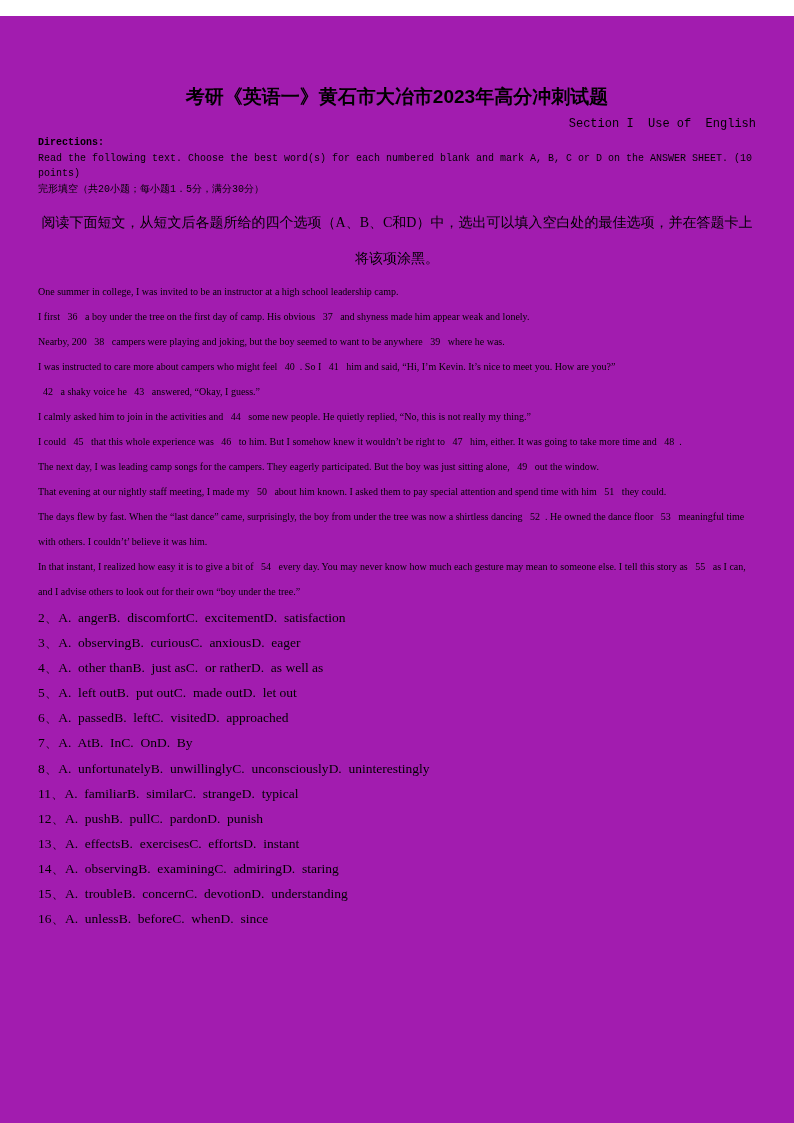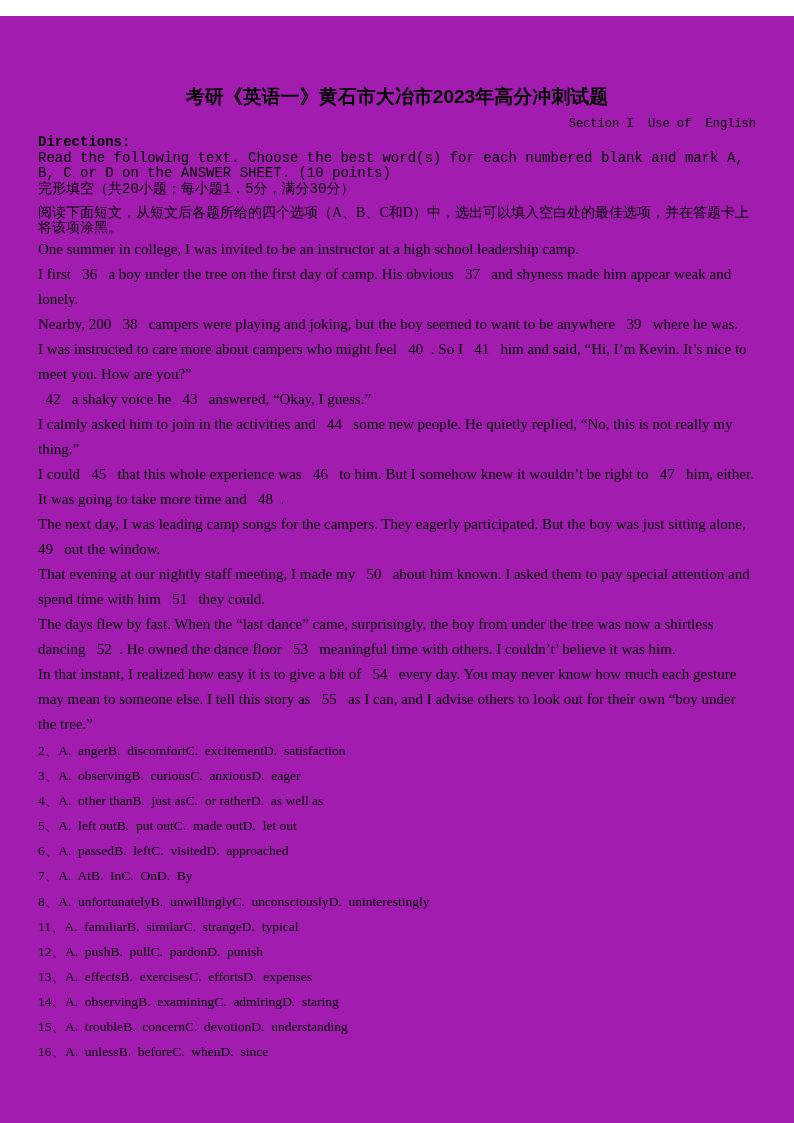--- a/index.html
+++ b/index.html
@@ -30,36 +30,37 @@
   .section-heading {
     text-align: right;
     font-family: "Liberation Mono", "DejaVu Sans Mono", monospace;
     font-size: 12px;
     line-height: 15px;
     margin: 0 0 3px 0;
     white-space: pre-wrap;
   }
   .mono-line {
     font-family: "Liberation Mono", "DejaVu Sans Mono", monospace;
-    font-size: 14px;
+    font-size: 10px;
     line-height: 15.5px;
     white-space: pre-wrap;
     margin: 0;
   }
   .directions-label { font-weight: bold; }
   .cn-instruction {
     margin: 8px 0 2px 0;
     font-size: 14px;
-    line-height: 15px;
+    line-height: 36px;
     white-space: pre-wrap;
+    text-align: center;
   }
   .passage { margin-top: 2px; }
   .passage p {
     margin: 0;
-    font-size: 15px;
+    font-size: 10px;
     line-height: 25px;
     white-space: pre-wrap;
   }
   .questions { margin-top: 1px; }
   .questions p {
     margin: 0;
     font-size: 13.5px;
     line-height: 25.1px;
     white-space: pre-wrap;
   }
@@ -96,19 +97,19 @@
   <div class="questions">
       <p><span>2、</span><span>A.  anger</span><span>B.  discomfort</span><span>C.  excitement</span><span>D.  satisfaction</span></p>
       <p><span>3、</span><span>A.  observing</span><span>B.  curious</span><span>C.  anxious</span><span>D.  eager</span></p>
       <p><span>4、</span><span>A.  other than</span><span>B.  just as</span><span>C.  or rather</span><span>D.  as well as</span></p>
       <p><span>5、</span><span>A.  left out</span><span>B.  put out</span><span>C.  made out</span><span>D.  let out</span></p>
       <p><span>6、</span><span>A.  passed</span><span>B.  left</span><span>C.  visited</span><span>D.  approached</span></p>
       <p><span>7、</span><span>A.  At</span><span>B.  In</span><span>C.  On</span><span>D.  By</span></p>
       <p><span>8、</span><span>A.  unfortunately</span><span>B.  unwillingly</span><span>C.  unconsciously</span><span>D.  uninterestingly</span></p>
       <p><span>11、</span><span>A.  familiar</span><span>B.  similar</span><span>C.  strange</span><span>D.  typical</span></p>
       <p><span>12、</span><span>A.  push</span><span>B.  pull</span><span>C.  pardon</span><span>D.  punish</span></p>
-      <p><span>13、</span><span>A.  effects</span><span>B.  exercises</span><span>C.  efforts</span><span>D.  expenses</span></p>
+      <p><span>13、</span><span>A.  effects</span><span>B.  exercises</span><span>C.  efforts</span><span>D.  instant</span></p>
       <p><span>14、</span><span>A.  observing</span><span>B.  examining</span><span>C.  admiring</span><span>D.  staring</span></p>
       <p><span>15、</span><span>A.  trouble</span><span>B.  concern</span><span>C.  devotion</span><span>D.  understanding</span></p>
       <p><span>16、</span><span>A.  unless</span><span>B.  before</span><span>C.  when</span><span>D.  since</span></p>
     </div>
 
 </div>
 
 </body></html>

